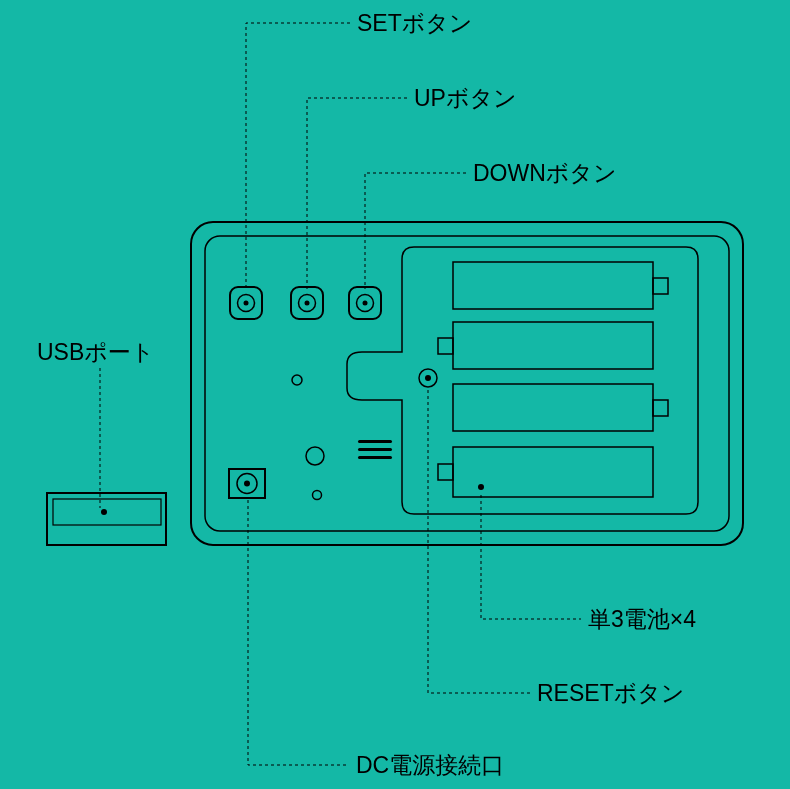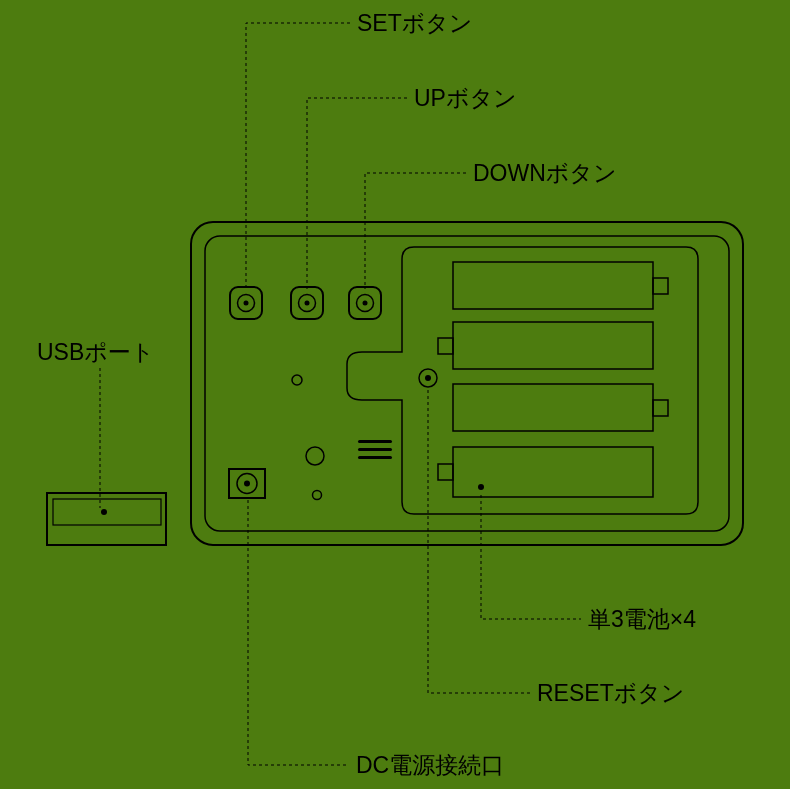--- a/index.html
+++ b/index.html
@@ -5,21 +5,21 @@
   html, body {
     margin: 0;
     padding: 0;
     background: #ffffff;
     font-family: "Liberation Sans", "DejaVu Sans", sans-serif;
   }
   .stage {
     position: relative;
     width: 790px;
     height: 789px;
-    background: #4d7c0f;
+    background: #14b8a6;
   }
   svg { display: block; }
   .outline {
     fill: none;
     stroke: #000000;
     stroke-width: 2;
   }
   .thin {
     fill: none;
     stroke: #000000;

